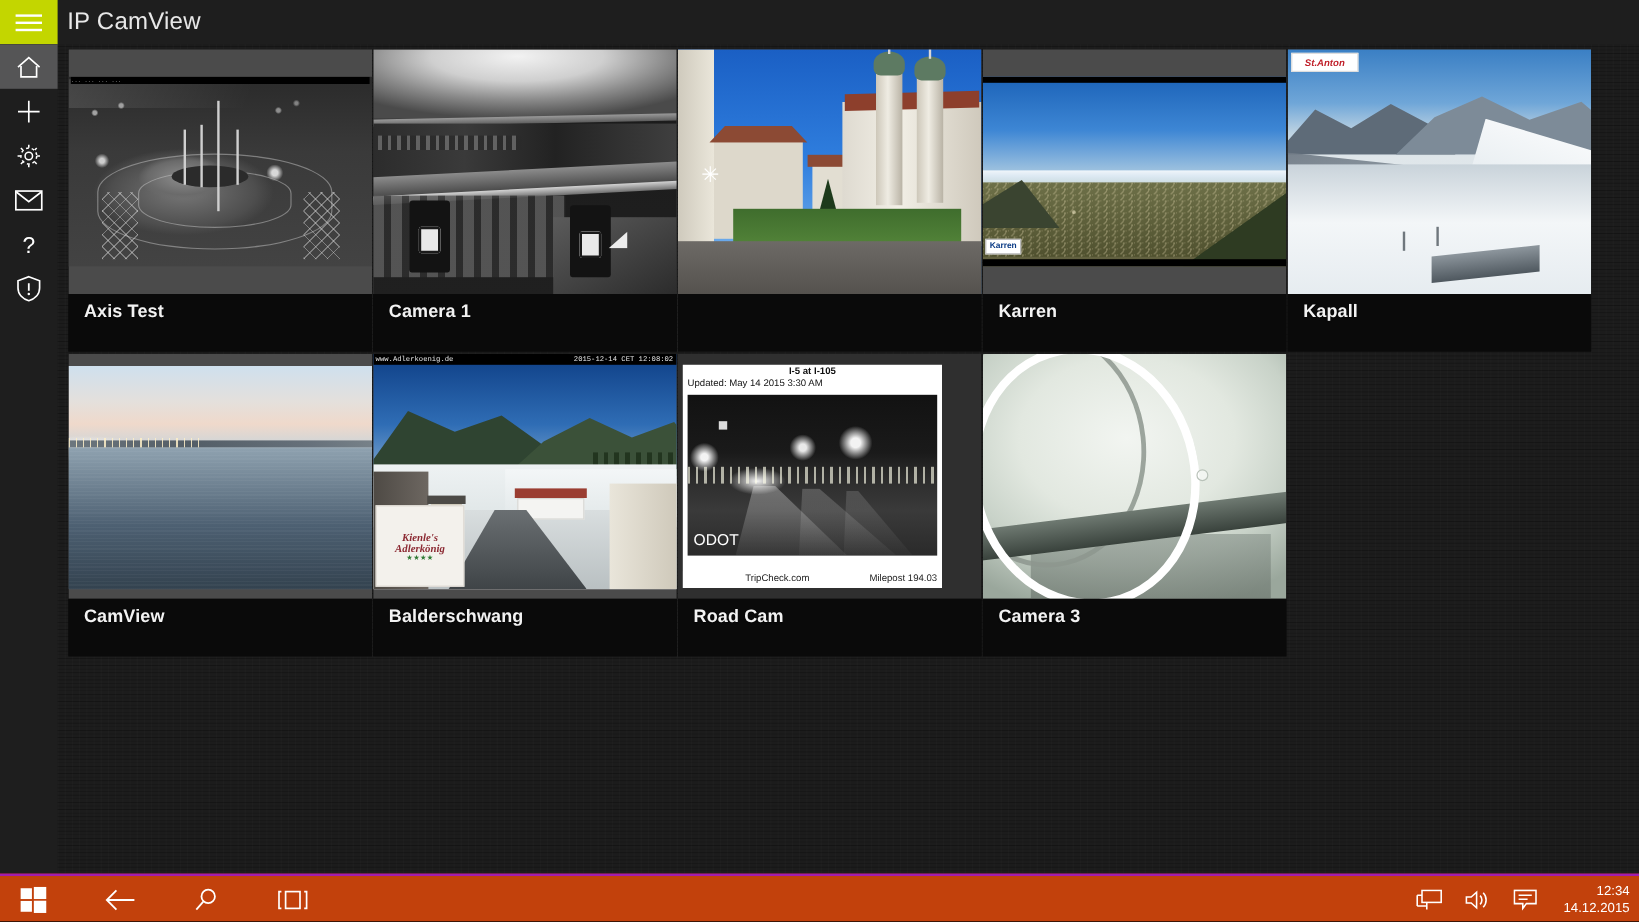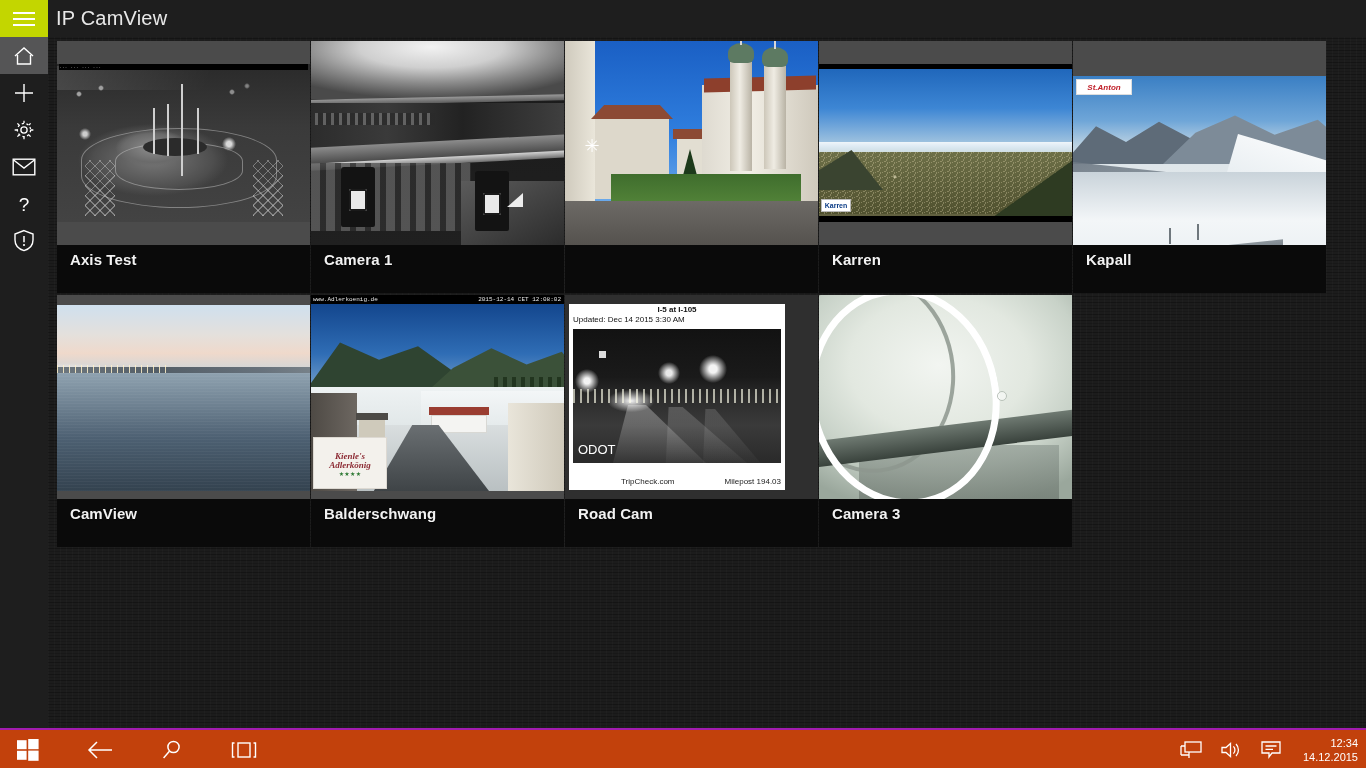--- a/index.html
+++ b/index.html
@@ -258,21 +258,20 @@
     position:absolute; left:2px; bottom:10px; width:30px; height:13px;
     background:#fff; border:1px solid #bbb;
     font-size:7px; color:#0b3c86; font-weight:bold;
     display:flex; align-items:center; justify-content:center;
     font-family:"Liberation Sans",sans-serif;
   }
 
   
   .cam-kapall{ top:0; height:204px;
     background:linear-gradient(#3a7fc4 0%, #6fa6d8 22%, #bcd2e2 34%, #dfe6ea 44%, #e9eef1 100%);
-    margin-top:35px;
   }
   .cam-kapall .ridge1{
     position:absolute; left:-10px; top:42px; width:150px; height:46px;
     background:#5e6b78; clip-path:polygon(0 100%,22% 18%,42% 52%,64% 8%,100% 70%,100% 100%);
   }
   .cam-kapall .ridge2{
     position:absolute; left:90px; top:34px; width:180px; height:54px;
     background:#7d8b98; clip-path:polygon(0 100%,18% 42%,40% 10%,62% 46%,86% 18%,100% 58%,100% 100%);
   }
   .cam-kapall .slopeR{
@@ -376,21 +375,21 @@
   }
   .cam-balder .leftb{
     position:absolute; left:-6px; top:98px; width:52px; height:98px;
     background:linear-gradient(90deg,#4a4641,#6d6761);
   }
   .cam-balder .treeline{
     position:absolute; right:0; top:82px; width:70px; height:30px;
     background:repeating-linear-gradient(90deg,#22351f 0 4px,rgba(0,0,0,0) 4px 9px);
   }
   .cam-balder .logo{
-    position:absolute; left:2px; bottom:2px; width:74px; height:52px;
+    position:absolute; left:2px; bottom:2px; width:74px; height:68px;
     background:#f3f1ec; border:1px solid #ddd9d2;
     display:flex; flex-direction:column; align-items:center; justify-content:center;
     line-height:1.05; padding-top:3px;
   }
   .cam-balder .logo b{ font-size:9px; color:#8c2a33; font-family:"Liberation Serif",serif; font-style:italic; }
   .cam-balder .logo i{ font-size:6px; color:#2f7a35; font-style:normal; letter-spacing:.3px; }
 
   
   .cam-road{ top:9px; height:186px; background:#ffffff; left:4px; width:216px; }
   .cam-road .hdr{ position:absolute; left:0; top:0; width:216px; height:26px; background:#fff; }
@@ -689,21 +688,21 @@
       <div class="caption">
         <span>Balderschwang</span>
       </div>
     </div>
 
     <div class="tile" style="left:508px; top:254px;">
       <div class="thumb" style="background:#2f2f2f;">
         <div class="vid cam-road">
           <div class="hdr">
             <div class="t1">I-5 at I-105</div>
-            <div class="t2">Updated: Dec 14 2015  3:30 AM</div>
+            <div class="t2">Updated: May 14 2015  3:30 AM</div>
           </div>
           <div class="pic">
             <div class="citylights"></div>
             <div class="sign"></div>
             <div class="lane" style="left:40px; top:76px; width:150px; height:58px; clip-path:polygon(10% 0,22% 0,62% 100%,0 100%);"></div>
             <div class="lane" style="left:90px; top:78px; width:140px; height:56px; clip-path:polygon(4% 0,14% 0,60% 100%,2% 100%); opacity:.6;"></div>
             <div class="lane" style="left:130px; top:80px; width:120px; height:54px; clip-path:polygon(2% 0,10% 0,48% 100%,0 100%); opacity:.45;"></div>
             <div class="odot">ODOT</div>
           </div>
           <div class="ftr">

